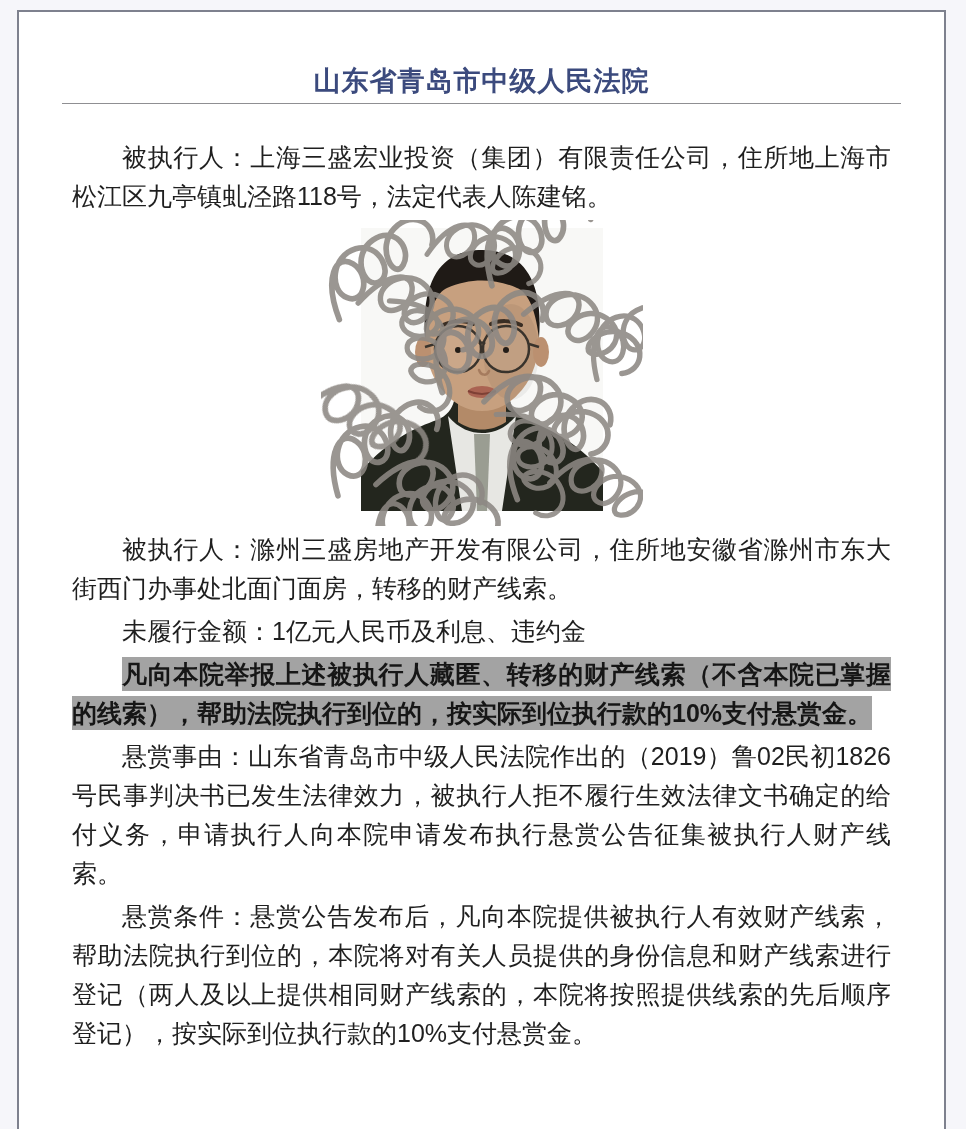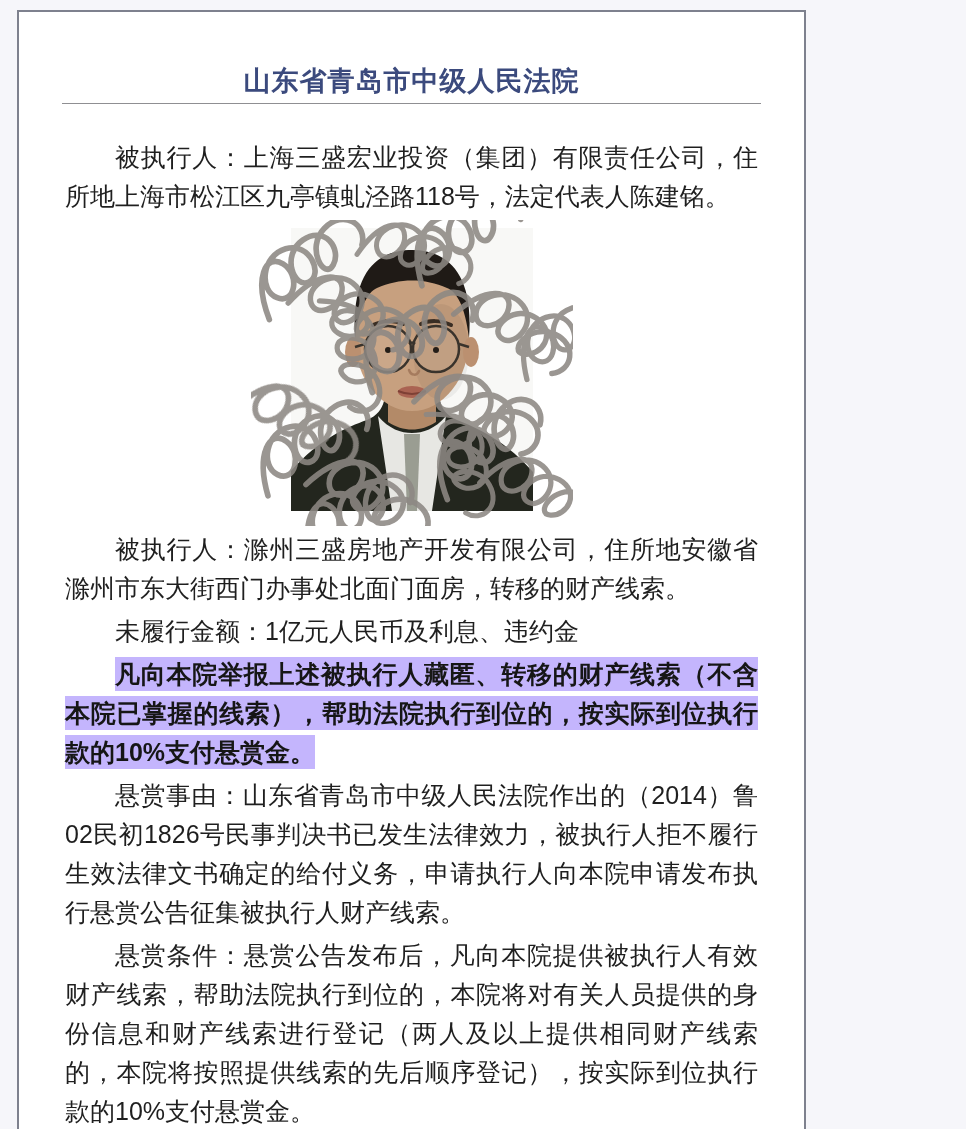--- a/index.html
+++ b/index.html
@@ -5,21 +5,21 @@
   html, body {
     margin: 0; padding: 0;
     width: 966px; height: 1129px;
     background: #f6f6fa;
     overflow: hidden;
     font-family: "Liberation Sans", sans-serif;
   }
   .doc {
     position: absolute;
     left: 17px; top: 10px;
-    width: 789px; height: 1119px;
+    width: 929px; height: 1119px;
     box-sizing: border-box;
     background: #ffffff;
     border: 2px solid #7e818e;
     border-bottom: none;
     padding: 51px 41px 0 41px;
   }
   .title {
     text-align: center;
     color: #3b4a7d;
     font-weight: bold;
@@ -31,27 +31,27 @@
   .rule {
     border: none;
     border-top: 1px solid #8f8f92;
     margin: 4px 2px 0 2px;
   }
   .para {
     font-size: 25px;
     line-height: 39px;
     color: #1f1f1f;
     text-indent: 2em;
-    margin: 4px 5px;
+    margin: 4px 12px;
     text-align: justify;
   }
   .para.first { margin-top: 34px; }
   .para.strong { font-weight: bold; }
   .hl {
-    background: #c4b5fd;
+    background: #a3a3a3;
     padding: 3px 0;
     color: #161616;
   }
   .photo-wrap {
     width: 322px; height: 306px;
     margin: 2px auto 0 auto;
     position: relative;
   }
   .photo-wrap svg { display: block; }
 </style>
@@ -127,16 +127,16 @@
         <use href="#sq" transform="translate(250,226) rotate(30) scale(1.25)"></use>
         <use href="#sq" transform="translate(40,298) rotate(-25) scale(1.3)"></use>
         <use href="#sq" transform="translate(150,306) rotate(28) scale(1.3)"></use>
       </g>
     </svg>
   </div>
 
   <p class="para">被执行人：滁州三盛房地产开发有限公司，住所地安徽省滁州市东大街西门办事处北面门面房，转移的财产线索。</p>
   <p class="para">未履行金额：1亿元人民币及利息、违约金</p>
   <p class="para strong"><span class="hl">凡向本院举报上述被执行人藏匿、转移的财产线索（不含本院已掌握的线索），帮助法院执行到位的，按实际到位执行款的10%支付悬赏金。</span></p>
-  <p class="para">悬赏事由：山东省青岛市中级人民法院作出的（2014）鲁02民初1826号民事判决书已发生法律效力，被执行人拒不履行生效法律文书确定的给付义务，申请执行人向本院申请发布执行悬赏公告征集被执行人财产线索。</p>
+  <p class="para">悬赏事由：山东省青岛市中级人民法院作出的（2019）鲁02民初1826号民事判决书已发生法律效力，被执行人拒不履行生效法律文书确定的给付义务，申请执行人向本院申请发布执行悬赏公告征集被执行人财产线索。</p>
   <p class="para">悬赏条件：悬赏公告发布后，凡向本院提供被执行人有效财产线索，帮助法院执行到位的，本院将对有关人员提供的身份信息和财产线索进行登记（两人及以上提供相同财产线索的，本院将按照提供线索的先后顺序登记），按实际到位执行款的10%支付悬赏金。</p>
 
 </div>
 
 </body></html>

